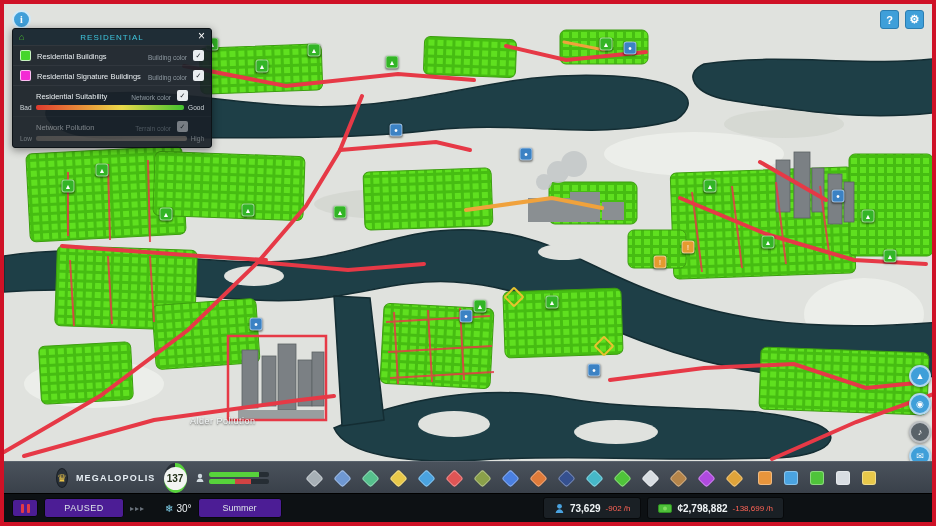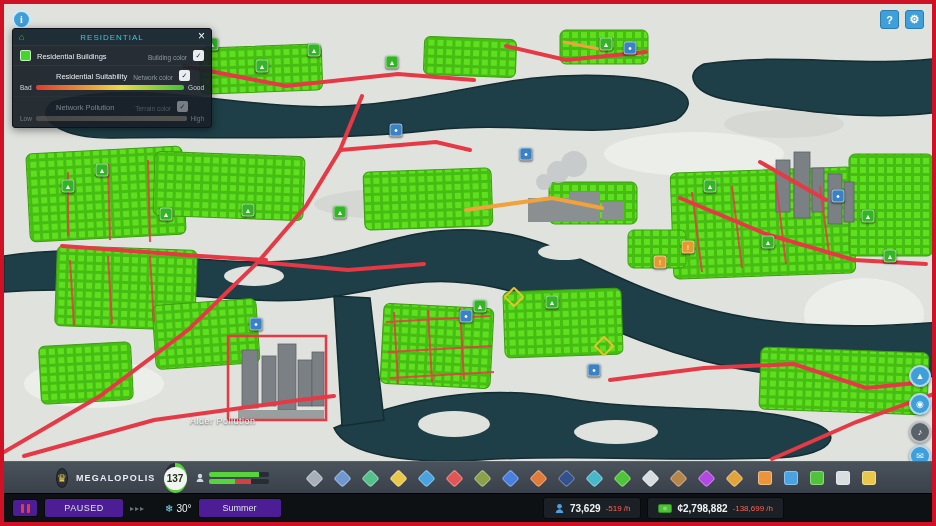--- a/index.html
+++ b/index.html
@@ -24,21 +24,21 @@
   .hicon{position:absolute;left:6px;color:#4fd12f;font-size:9px;line-height:1;}
   .hclose{position:absolute;right:3px;top:1px;background:none;border:none;color:#fff;font-size:12px;line-height:1;cursor:pointer;padding:0 3px;}
   .ltitle{background:#11181d;padding:3px 7px;font-weight:bold;font-size:7.5px;letter-spacing:.8px;color:#eef2f5;}
   .lrow{display:flex;align-items:flex-end;gap:6px;padding:4px 7px;border-top:1px solid rgba(255,255,255,.05);}
   .swatch{width:9px;height:9px;border:1px solid rgba(255,255,255,.7);border-radius:2px;flex:none;}
   .llabel{font-size:7.5px;color:#e8edf0;white-space:nowrap;}
   .ltype{margin-left:auto;font-size:6.5px;color:#8d98a0;white-space:nowrap;}
   .cb{width:11px;height:11px;background:#e9edf0;border-radius:2px;color:#1c2126;font-size:7px;line-height:11px;
     text-align:center;flex:none;cursor:pointer;border:none;padding:0;}
   .lblock{padding:2px 0 5px;border-top:1px solid rgba(255,255,255,.05);}
-  .lblock .lrow{border-top:none;padding:2px 23px 3px;margin-left:20px;}
+  .lblock .lrow{border-top:none;padding:2px 23px 3px;}
   .scale{display:flex;align-items:center;gap:4px;padding:0 7px;}
   .smin,.smax{font-size:6.5px;color:#cfd6da;}
   .gbar{flex:1;height:5px;border-radius:2px;}
   .dim{opacity:.45;}
 
   
   .badges,.fabs{position:absolute;inset:0;pointer-events:none;}
   .badge{position:absolute;width:13px;height:13px;border-radius:3px;display:grid;place-items:center;
     color:#fff;background:var(--c);box-shadow:0 1px 2px rgba(0,0,0,.45);transform:translate(-50%,-50%);
     border:1px solid rgba(255,255,255,.5);padding:0;cursor:pointer;pointer-events:auto;font-size:7px;line-height:1;}
@@ -301,20 +301,26 @@
       <button class="hclose">×</button>
     </div>
 
     <div class="lrow">
       <span class="swatch" style="background:#45d62c"></span>
       <span class="llabel">Residential Buildings</span>
       <span class="ltype">Building color</span>
       <button class="cb">✓</button>
     </div>
 
+    <div class="lrow">
+      <span class="swatch" style="background:#f32bd4"></span>
+      <span class="llabel">Residential Signature Buildings</span>
+      <span class="ltype">Building color</span>
+      <button class="cb">✓</button>
+    </div>
 
     <div class="lblock">
       <div class="lrow">
         <span class="llabel">Residential Suitability</span>
         <span class="ltype">Network color</span>
         <button class="cb">✓</button>
       </div>
       <div class="scale">
         <span class="smin">Bad</span>
         <div class="gbar" style="background:linear-gradient(90deg,#e03a2e 0%,#e8a23c 38%,#ead94a 58%,#43c22e 100%)"></div>
@@ -454,21 +460,21 @@
     </div>
     <div class="sbox season">Summer</div>
     <div class="sp"></div>
     <div class="sp"></div>
     <div class="stat">
       <svg width="11" height="11" viewBox="0 0 10 10">
         <circle cx="5" cy="3" r="2.2" fill="#4aa3e0"></circle>
           <path d="M1.5 9c.4-2.4 2-3.4 3.5-3.4S8.1 6.6 8.5 9z" fill="#4aa3e0"></path>
       </svg>
       <span class="sval">73,629</span>
-      <span class="srate">-519 /h</span>
+      <span class="srate">-902 /h</span>
     </div>
     <div class="stat money">
       <svg width="14" height="9" viewBox="0 0 14 9">
         <rect x="0.5" y="0.5" width="13" height="8" rx="1.5" fill="#4ebf3a" stroke="#2f8f22"></rect>
         <circle cx="7" cy="4.5" r="2" fill="#7fdc5f"></circle>
       </svg>
       <span class="sval">¢2,798,882</span>
       <span class="srate">-138,699 /h</span>
     </div>
   </div>

